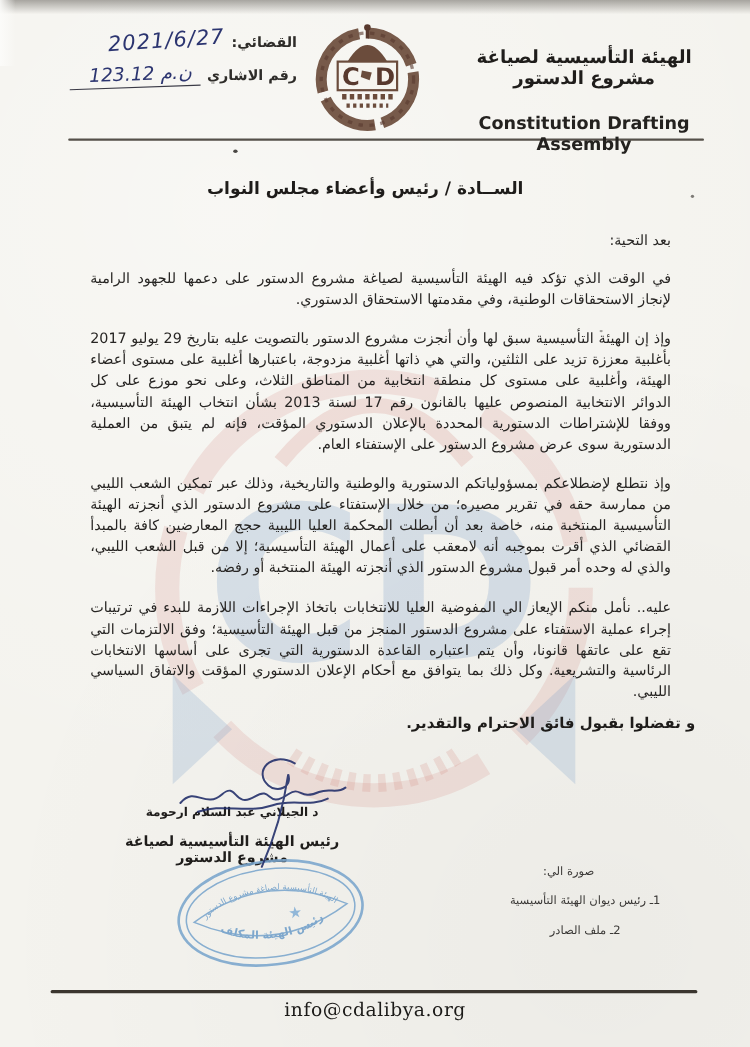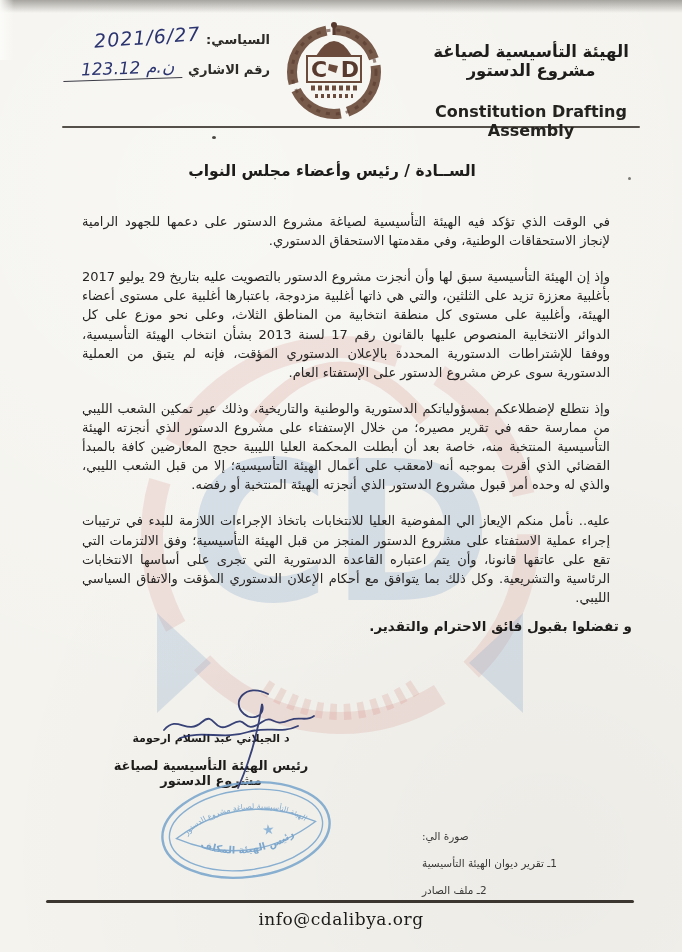--- a/index.html
+++ b/index.html
@@ -64,21 +64,21 @@
   .sig-block{
     position:absolute;left:90px;top:732px;width:242px;text-align:center;direction:rtl;z-index:2;
   }
   .sig-name{font-size:11px;font-weight:bold;color:#1f1d1b;}
   .sig-title{font-size:13px;font-weight:bold;color:#1f1d1b;margin-top:13px;}
   .sig-ink{position:absolute;left:150px;top:680px;width:172px;height:112px;z-index:3;}
   
   .stamp{position:absolute;left:154px;top:776px;width:184px;height:108px;z-index:2;opacity:.88;}
   
   .cc-block{
-    position:absolute;top:830px;right:40px;width:220px;direction:rtl;text-align:left;z-index:1;
+    position:absolute;top:786px;right:40px;width:220px;direction:rtl;text-align:center;z-index:1;
   }
   .cc-label{font-size:10.5px;color:#3a3836;margin-left:0;margin-right:30px;}
   .cc-item{font-size:10.5px;color:#3a3836;margin-top:15px;}
   
   .footer-divider{
     position:absolute;top:900px;left:46px;right:48px;height:2.5px;background:#3b362f;border-radius:2px;z-index:2;
   }
   .footer-email{
     position:absolute;top:909px;left:0;right:0;text-align:center;
     font-family:"DejaVu Serif",serif;font-size:17px;color:#1b1a18;z-index:2;letter-spacing:.5px;
@@ -103,21 +103,21 @@
     <path d="M140,125 Q225,22 310,125" fill="none" stroke="rgba(210,130,122,0.22)" stroke-width="14"></path>
     <circle cx="225" cy="240" r="188" fill="none" stroke="rgba(210,130,122,0.18)" stroke-width="22" stroke-dasharray="150 40 260 45"></circle>
     <text x="225" y="305" text-anchor="middle" font-size="195" font-weight="bold" font-family="DejaVu Sans, sans-serif" fill="rgba(122,158,200,0.26)">CD</text>
     <path d="M42,318 L96,368 L42,418 Z" fill="rgba(122,158,200,0.24)"></path>
     <path d="M408,318 L354,368 L408,418 Z" fill="rgba(122,158,200,0.24)"></path>
     <path d="M150,392 Q225,442 300,392" fill="none" stroke="rgba(210,130,122,0.20)" stroke-width="16" stroke-dasharray="7 7"></path>
   </svg>
 
   <div class="date-block">
     <div class="date-row">
-      <span class="hdr-label">السياسي:</span>
+      <span class="hdr-label">القضائي:</span>
       <span class="handwriting">2021/6/27</span>
     </div>
     <div class="date-row">
       <span class="hdr-label">رقم الاشاري</span>
       <span class="handwriting ref">ن.م 123.12</span>
     </div>
   </div>
 
   <svg class="logo" viewBox="0 0 102 116" aria-hidden="true">
 
@@ -139,20 +139,21 @@
 
   <div class="org-title">
     <div class="ar">الهيئة التأسيسية لصياغة مشروع الدستور</div>
     <div class="en">Constitution Drafting Assembly</div>
   </div>
 
   <div class="header-divider"></div>
 
   <div class="content">
     <div class="addressee">الســادة / رئيس وأعضاء مجلس النواب</div>
+    <div class="greeting">بعد التحية:</div>
     <p class="par">في الوقت الذي تؤكد فيه الهيئة التأسيسية لصياغة مشروع الدستور على دعمها للجهود الرامية لإنجاز الاستحقاقات الوطنية، وفي مقدمتها الاستحقاق الدستوري.</p>
     <p class="par">وإذ إن الهيئة التأسيسية سبق لها وأن أنجزت مشروع الدستور بالتصويت عليه بتاريخ 29 يوليو 2017 بأغلبية معززة تزيد على الثلثين، والتي هي ذاتها أغلبية مزدوجة، باعتبارها أغلبية على مستوى أعضاء الهيئة، وأغلبية على مستوى كل منطقة انتخابية من المناطق الثلاث، وعلى نحو موزع على كل الدوائر الانتخابية المنصوص عليها بالقانون رقم 17 لسنة 2013 بشأن انتخاب الهيئة التأسيسية، ووفقا للإشتراطات الدستورية المحددة بالإعلان الدستوري المؤقت، فإنه لم يتبق من العملية الدستورية سوى عرض مشروع الدستور على الإستفتاء العام.</p>
     <p class="par">وإذ نتطلع لإضطلاعكم بمسؤولياتكم الدستورية والوطنية والتاريخية، وذلك عبر تمكين الشعب الليبي من ممارسة حقه في تقرير مصيره؛ من خلال الإستفتاء على مشروع الدستور الذي أنجزته الهيئة التأسيسية المنتخبة منه، خاصة بعد أن أبطلت المحكمة العليا الليبية حجج المعارضين كافة بالمبدأ القضائي الذي أقرت بموجبه أنه لامعقب على أعمال الهيئة التأسيسية؛ إلا من قبل الشعب الليبي، والذي له وحده أمر قبول مشروع الدستور الذي أنجزته الهيئة المنتخبة أو رفضه.</p>
     <p class="par">عليه.. نأمل منكم الإيعاز الي المفوضية العليا للانتخابات باتخاذ الإجراءات اللازمة للبدء في ترتيبات إجراء عملية الاستفتاء على مشروع الدستور المنجز من قبل الهيئة التأسيسية؛ وفق الالتزمات التي تقع على عاتقها قانونا، وأن يتم اعتباره القاعدة الدستورية التي تجرى على أساسها الانتخابات الرئاسية والتشريعية. وكل ذلك بما يتوافق مع أحكام الإعلان الدستوري المؤقت والاتفاق السياسي الليبي.</p>
     <div class="closing">و تفضلوا بقبول فائق الاحترام والتقدير.</div>
   </div>
 
   <svg class="sig-ink" viewBox="0 0 172 112" aria-hidden="true">
     <g fill="none" stroke="#24306b" stroke-width="1.8" stroke-linecap="round" opacity=".9">
       <path d="M14,50 C28,34 36,56 52,42 C66,30 62,56 82,44 C98,34 92,56 112,42 C124,34 122,48 140,40 C150,36 156,42 164,36"></path>
@@ -179,21 +180,21 @@
         <textPath href="#stamp-top-arc" startOffset="50%" text-anchor="middle">الهيئة التأسيسية لصياغة مشروع الدستور</textPath>
       </text>
       <text font-size="10" font-weight="bold" fill="#6f9ec9" stroke="none" font-family="DejaVu Sans, sans-serif">
         <textPath href="#stamp-bot-arc" startOffset="50%" text-anchor="middle">رئيس الهيئة المكلف</textPath>
       </text>
     </g>
   </svg>
 
   <div class="cc-block">
     <div class="cc-label">صورة الي:</div>
-    <div class="cc-item">1ـ تقرير ديوان الهيئة التأسيسية</div>
+    <div class="cc-item">1ـ رئيس ديوان الهيئة التأسيسية</div>
     <div class="cc-item">2ـ ملف الصادر</div>
   </div>
 
   <div class="footer-divider"></div>
   <div class="footer-email">info@cdalibya.org</div>
 
   <div class="speck s1"></div>
   <div class="speck s2"></div>
   <div class="speck s3"></div>
 </div>

